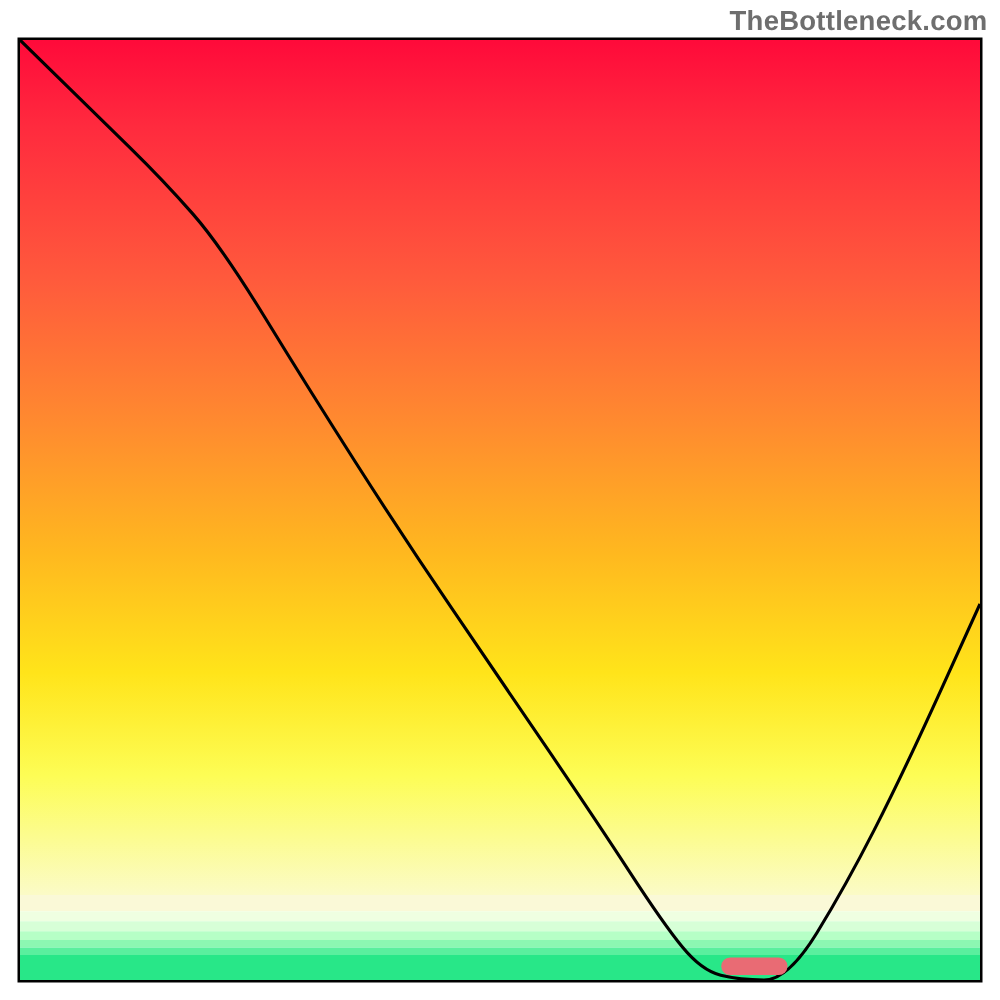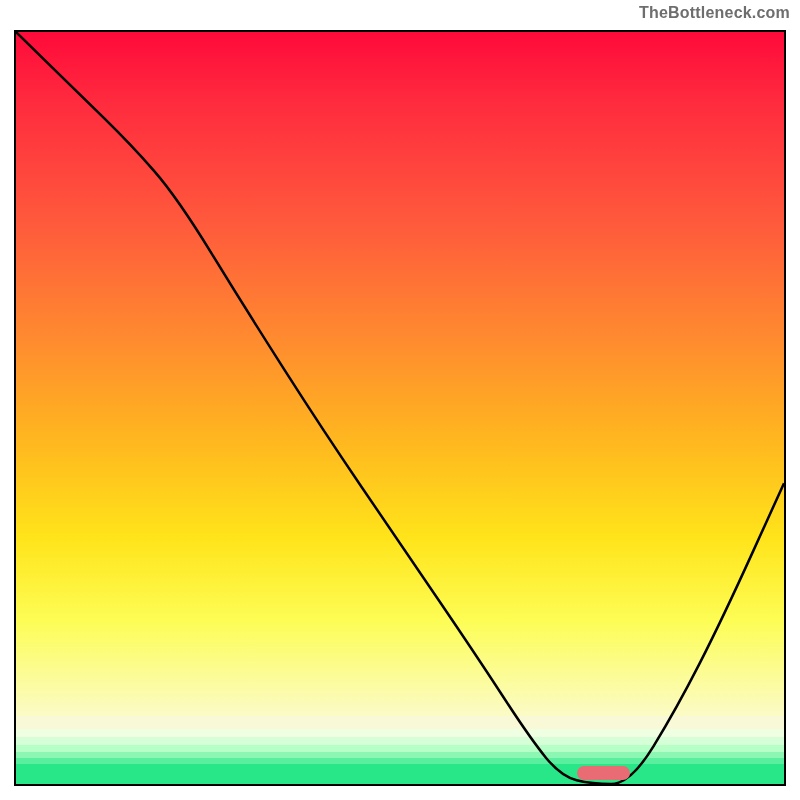--- a/index.html
+++ b/index.html
@@ -13,21 +13,21 @@
   .chart-wrap {
     position: relative;
     width: 800px;
     height: 800px;
   }
   .watermark {
     position: absolute;
     top: 4px;
     right: 10px;
     font-family: Arial, Helvetica, sans-serif;
-    font-size: 16px;
+    font-size: 22px;
     font-weight: 600;
     color: #6e6e6e;
     letter-spacing: 0.2px;
     z-index: 5;
   }
   .plot-area {
     position: absolute;
     left: 14px;
     top: 30px;
     width: 772px;

